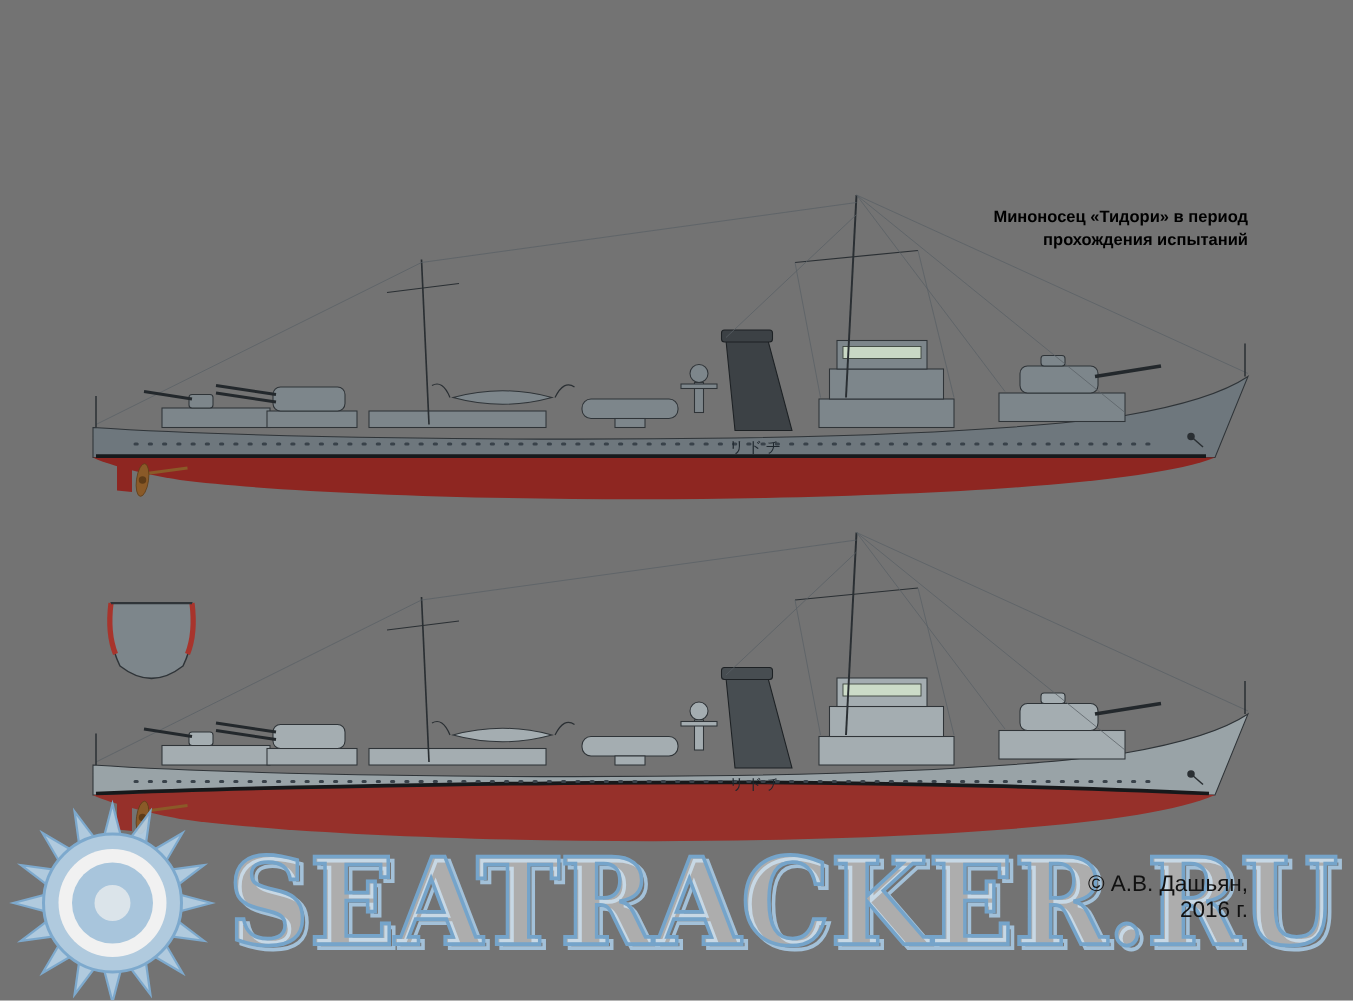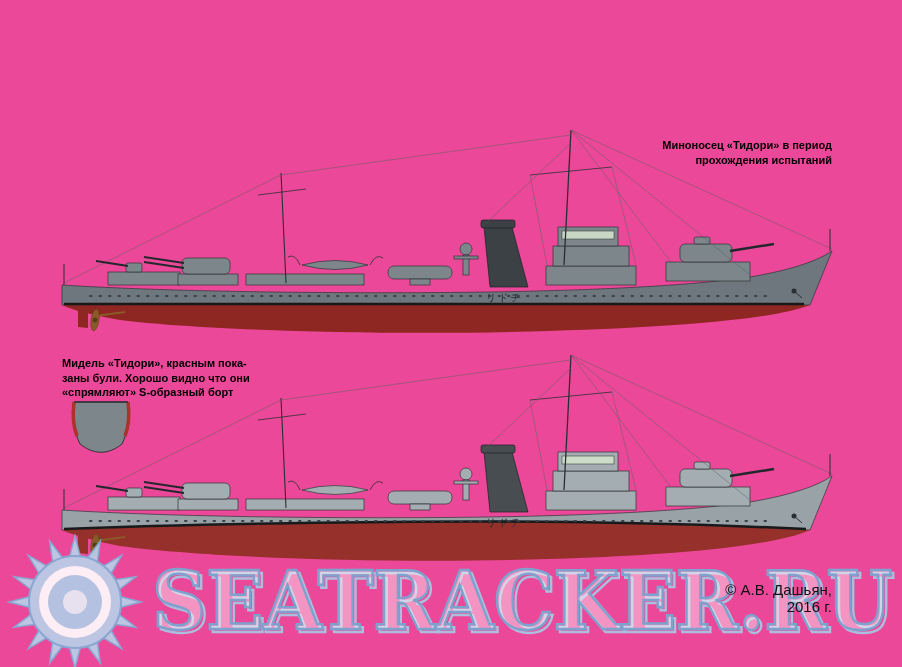--- a/index.html
+++ b/index.html
@@ -1,17 +1,17 @@
 <!DOCTYPE html>
 <html><head>
 <meta charset="utf-8">
 <style>
   html,body{margin:0;padding:0;background:#e8e8e8;}
   .canvas{
-    position:relative;width:902px;height:667px;background:#ec4899;
+    position:relative;width:902px;height:667px;background:#737373;
     overflow:hidden;font-family:"Liberation Sans",sans-serif;margin:0 auto;
   }
   .caption{
     position:absolute;font-weight:bold;font-size:11px;line-height:1.32;
     color:#000;white-space:pre-line;
   }
   .caption.right{text-align:right;}
   .copyright{
     position:absolute;font-size:15px;color:#111;text-align:right;
     font-weight:normal;
@@ -116,23 +116,20 @@
     <use href="#sym-hull" fill="#6e777d"></use>
     <use href="#sym-bottom1" fill="#8e2621"></use>
     <line x1="14" y1="189" x2="754" y2="189" stroke-width="2.5" fill="none" stroke="#17191b"></line>
     <use href="#sym-super" fill="#7d868b"></use>
     <use href="#sym-dark" fill="#3c4145"></use>
     <use href="#sym-windows" fill="#c9d8c5"></use>
     <use href="#sym-rig"></use>
     <text x="436" y="186" font-size="10" letter-spacing="2" fill="#1f272e" font-family="DejaVu Sans, sans-serif">リドチ</text>
   </svg>
 
-  <div class="caption" style="left:62px;top:356px;width:205px;">Мидель «Тидори», красным пока-
-заны були. Хорошо видно что они
-«спрямляют» S-образный борт</div>
 
   <svg class="figure-svg" style="left:64px;top:398px;" width="74" height="60" viewBox="0 0 74 60">
     <path d="M10,4 L64,4 C66,18 64,34 58,46 C44,57 30,57 16,46 C10,34 8,18 10,4 Z" stroke="#2f3438" stroke-width="1" fill="#7d868b"></path>
     <path d="M10,4 C8.5,16 9,28 13,38" fill="none" stroke-width="3.5" stroke="#a8342c"></path>
     <path d="M64,4 C65.5,16 65,28 61,38" fill="none" stroke-width="3.5" stroke="#a8342c"></path>
     <line x1="10" y1="4" x2="64" y2="4" stroke="#2f3438" stroke-width="1.5"></line>
   </svg>
 
 
   <svg class="ship-svg" style="left:50px;top:340px;" width="790" height="240" viewBox="0 0 790 240">

